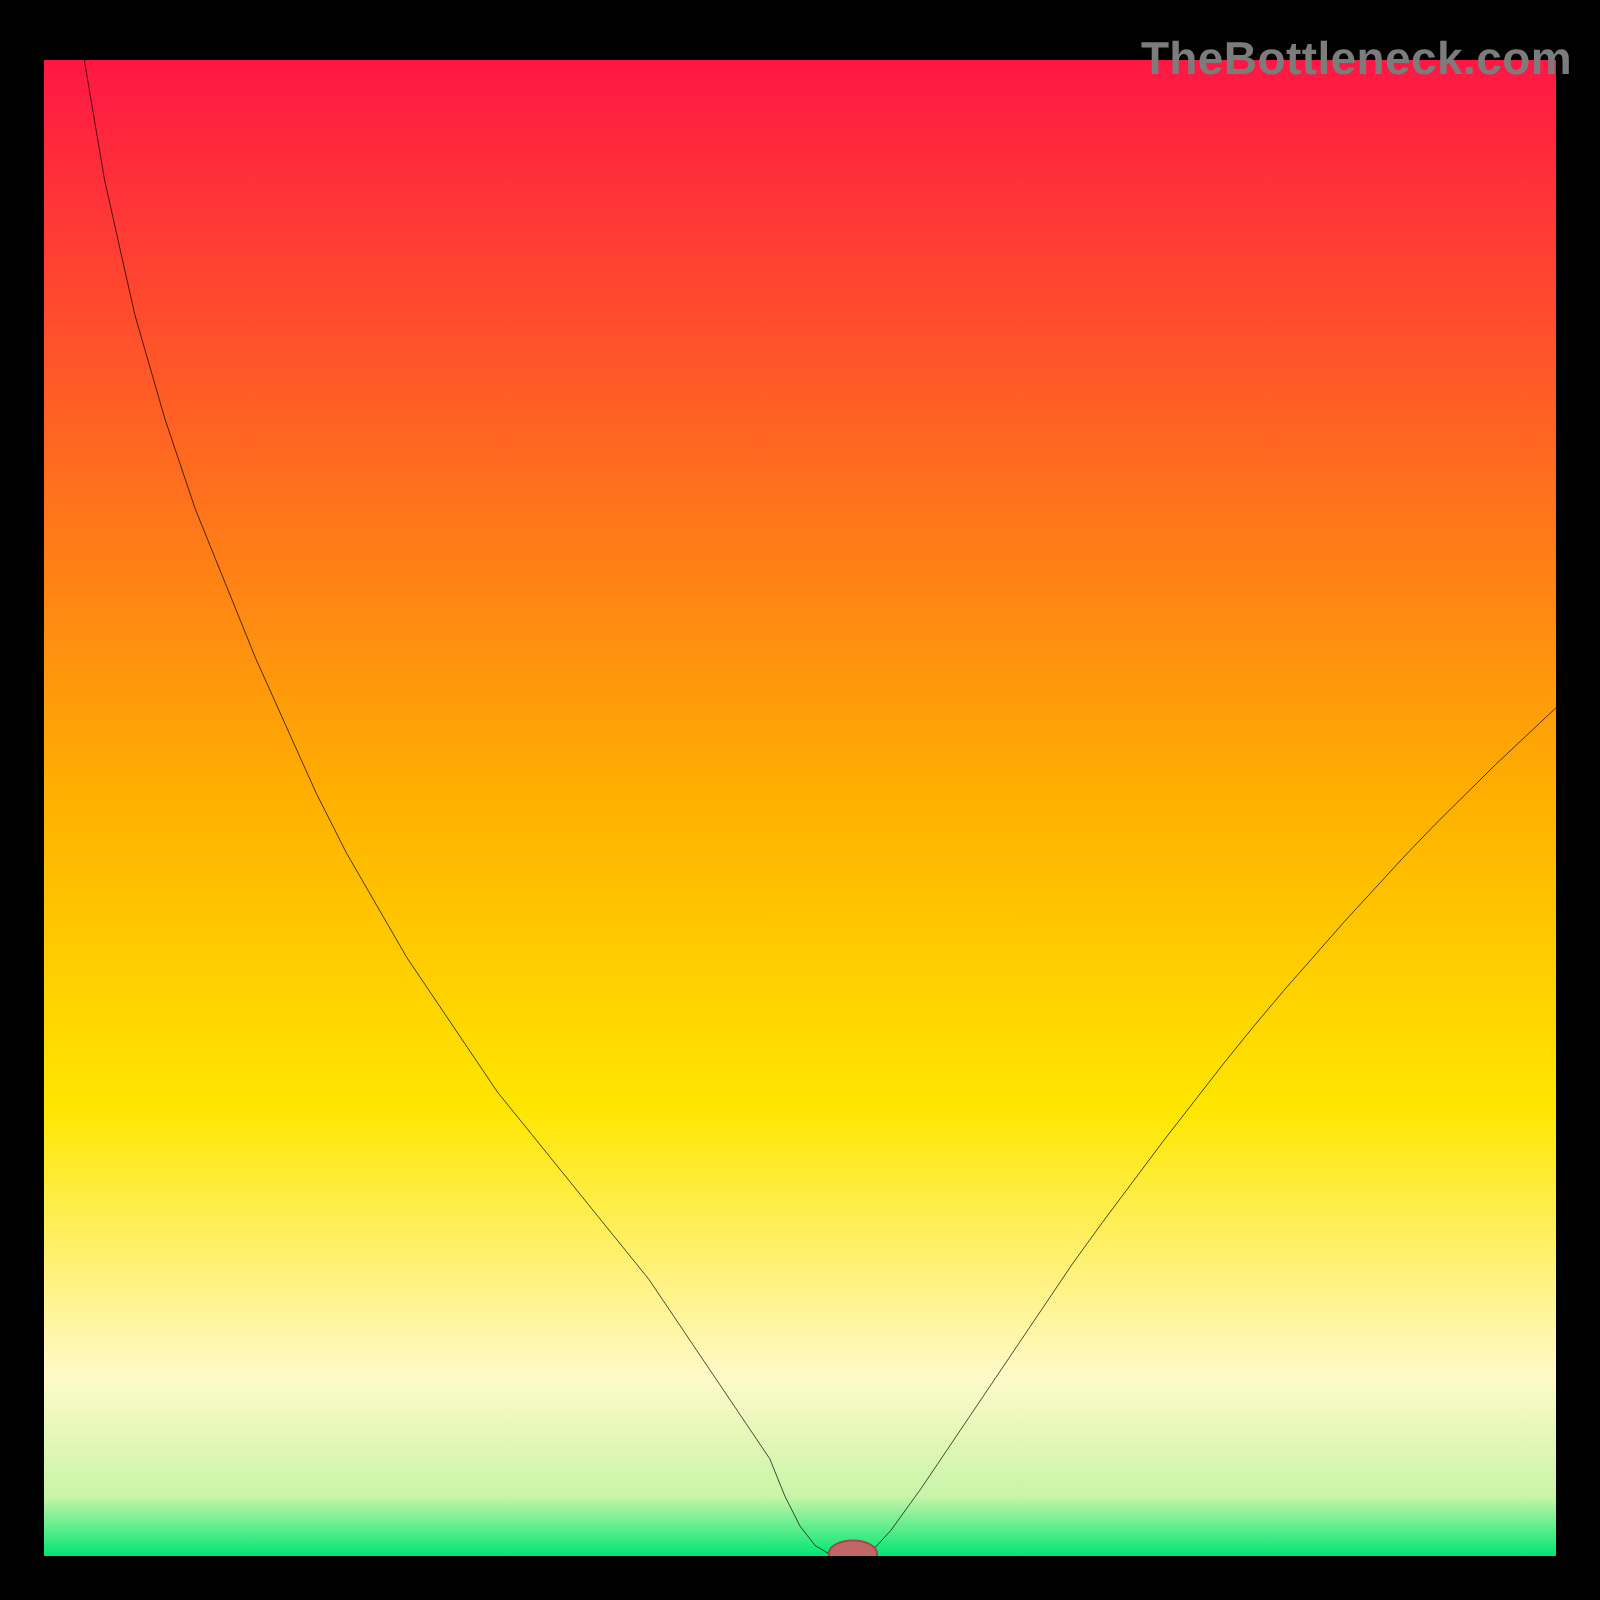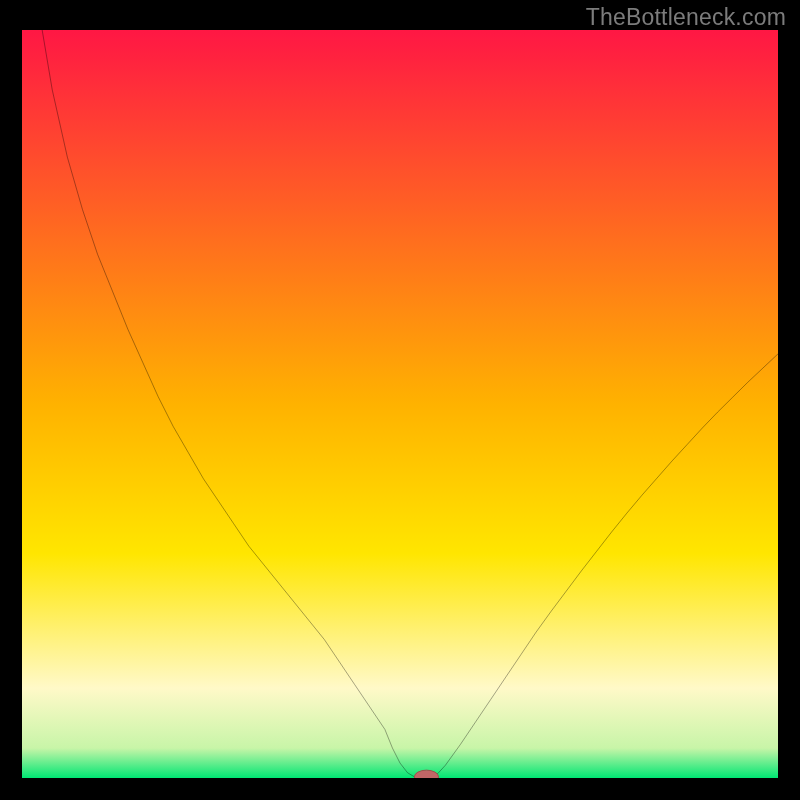--- a/index.html
+++ b/index.html
@@ -12,26 +12,26 @@
     font-family: Arial, Helvetica, sans-serif;
   }
   .frame {
     position: relative;
     width: 800px;
     height: 800px;
     background: #000;
   }
   .watermark {
     position: absolute;
-    top: 4px;
+    top: 16px;
     right: 14px;
     color: #7c7c7c;
     font-size: 23px;
     letter-spacing: 0.2px;
-    font-weight: 400;
+    font-weight: 700;
     z-index: 10;
   }
   .plot {
     position: absolute;
     left: 22px;
     top: 30px;
     width: 756px;
     height: 748px;
   }
   .plot svg {

